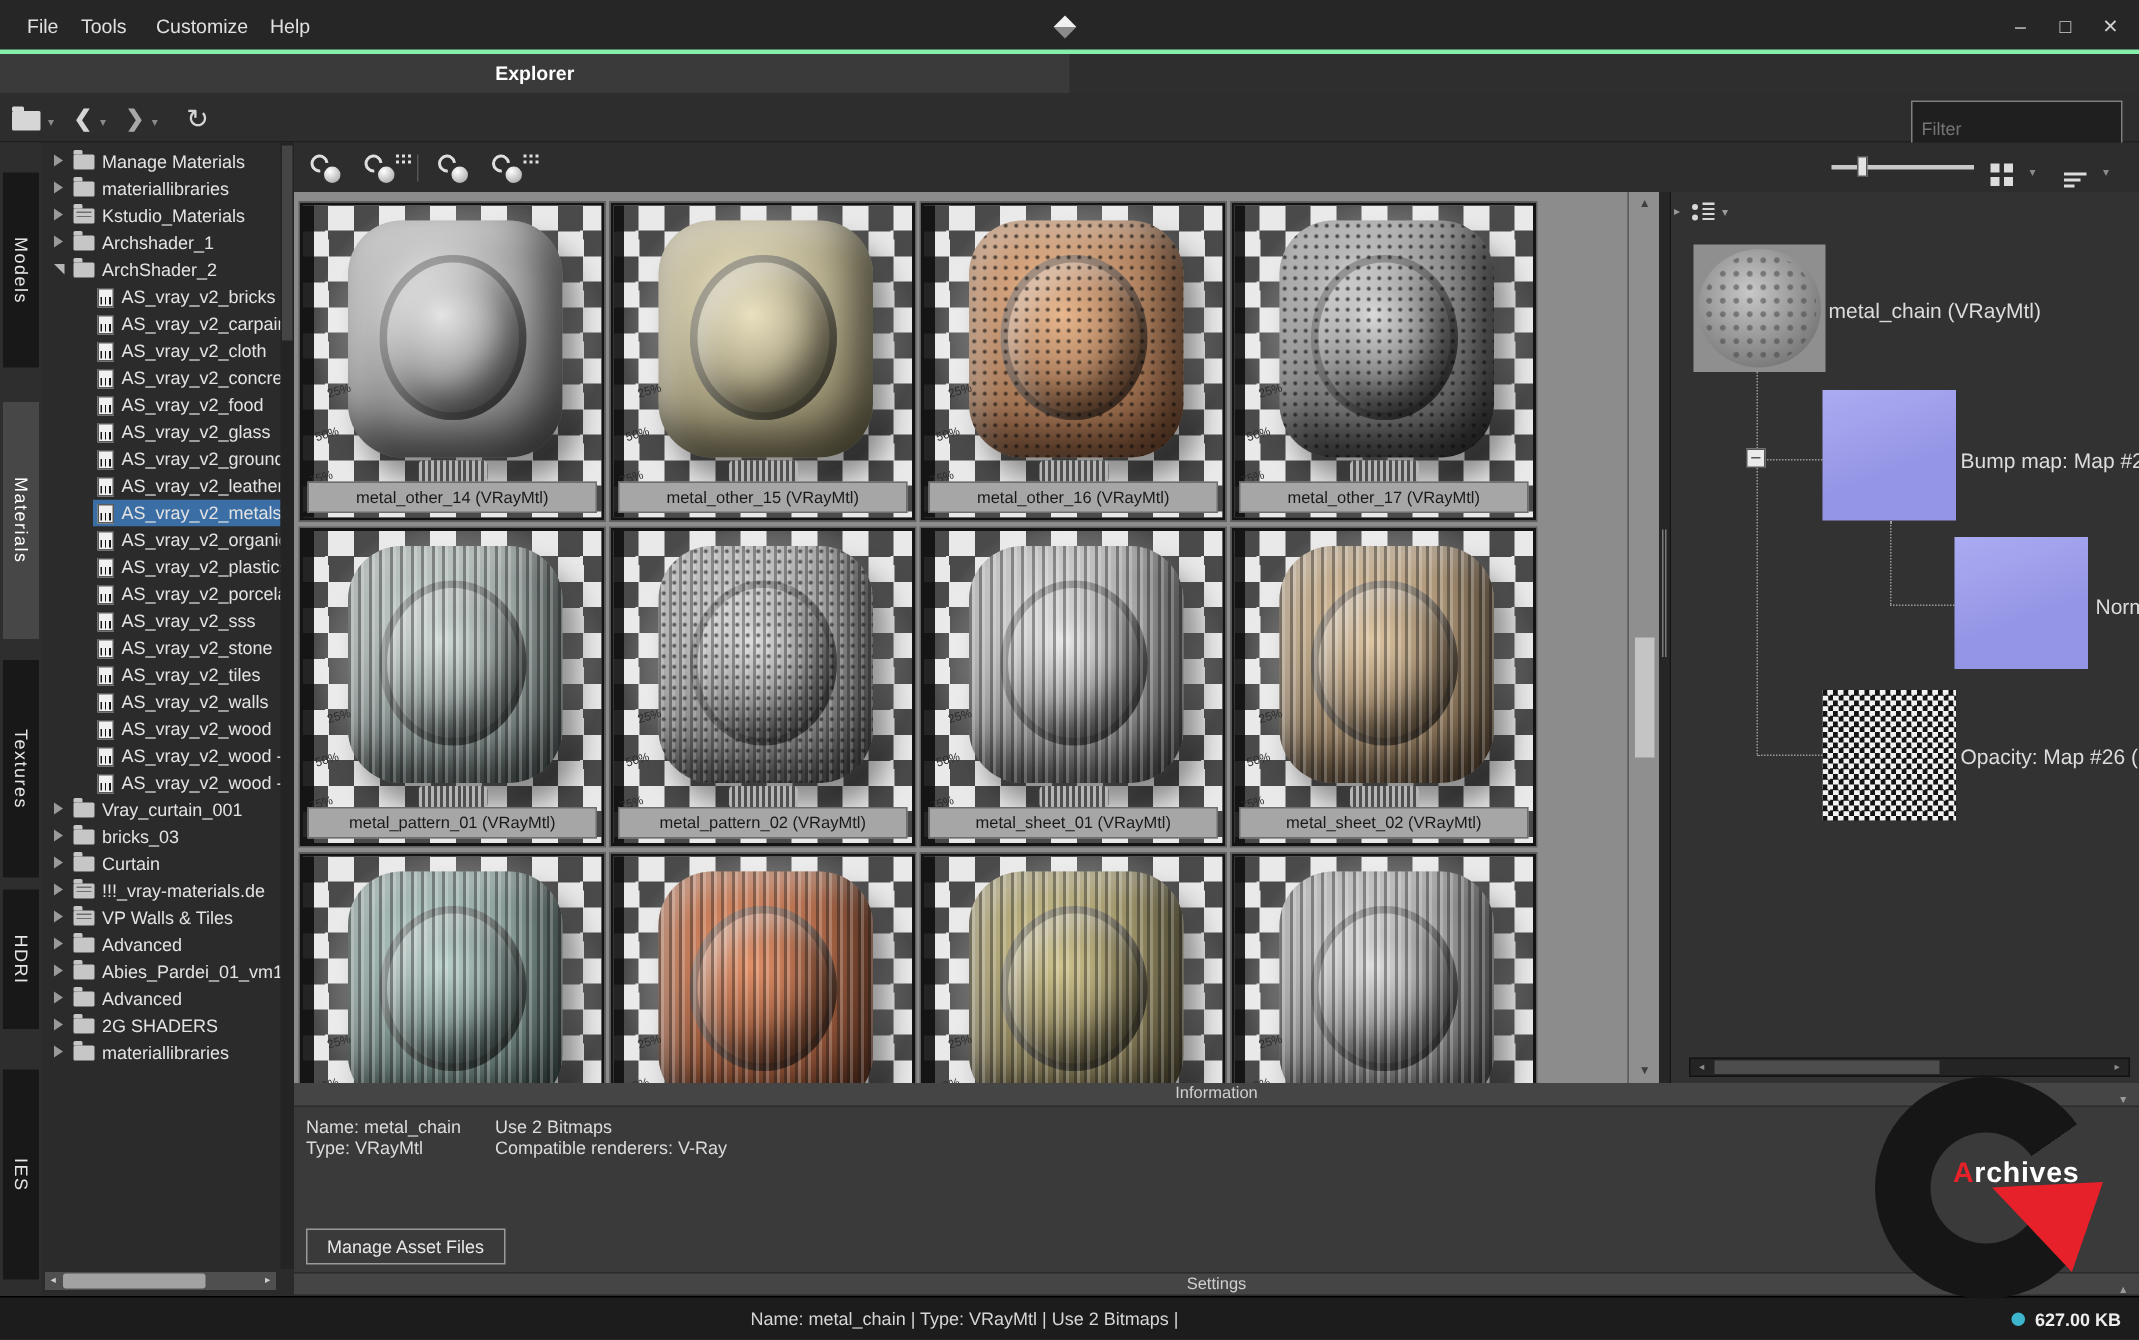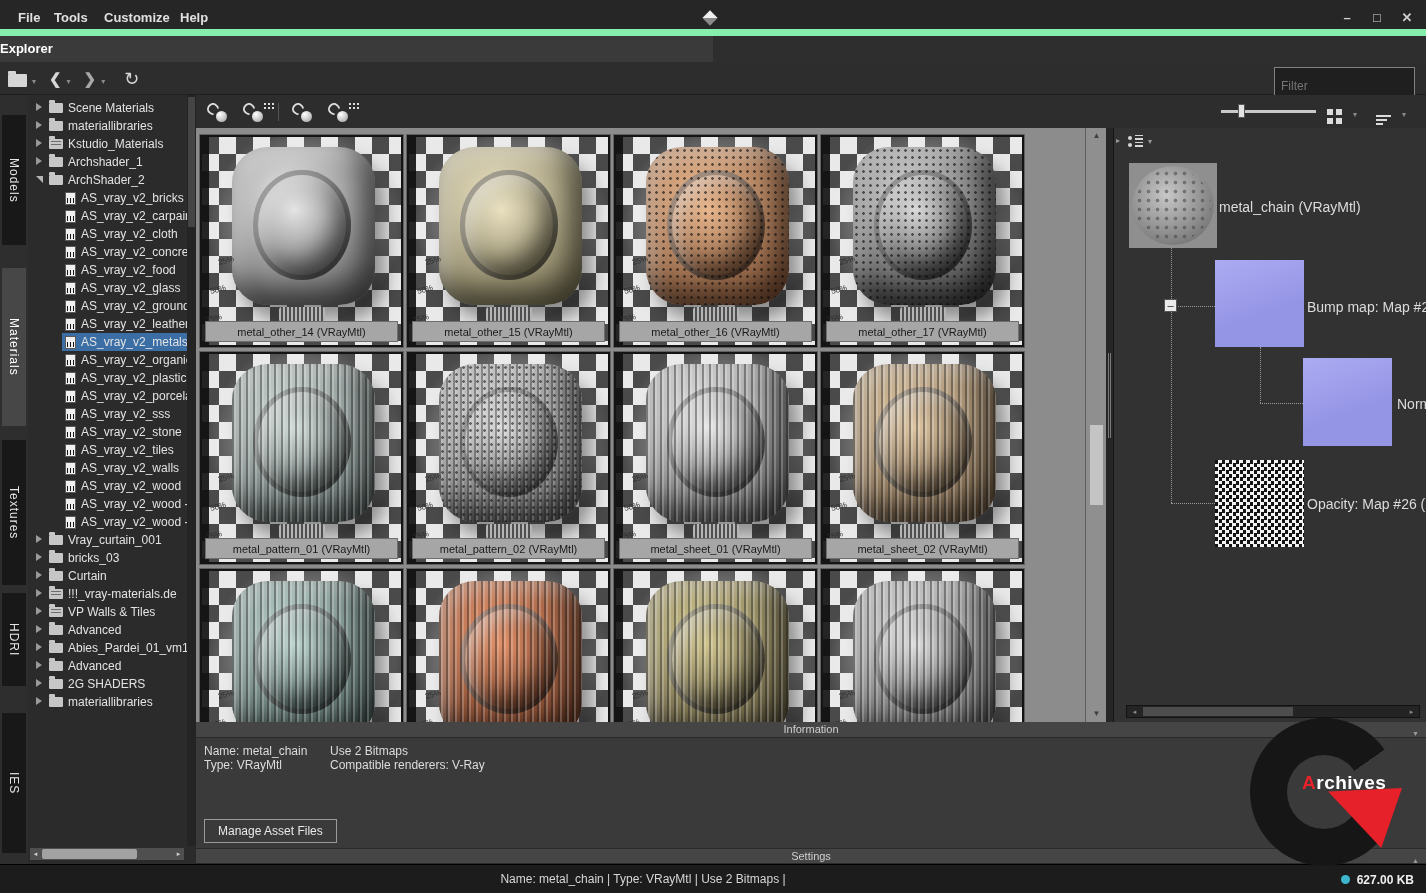--- a/index.html
+++ b/index.html
@@ -1,33 +1,33 @@
 <!DOCTYPE html>
 <html style="--sel: #3a6ea5; --map: #9595e6; --dot: #3db6cd; --gridbg: #8c8c8c; --red: #e62129;"><head>
 <meta charset="utf-8">
 <style>
   * { margin:0; padding:0; box-sizing:border-box; }
   html,body { width:1426px; height:893px; overflow:hidden; background:#2e2e2e;
     font-family:"Liberation Sans", sans-serif; color:#d9d9d9; }
 
   
   #titlebar { position:absolute; left:0; top:0; width:1426px; height:36px; background:#262626;
-    border-bottom:7px solid #86efac;font-weight:bold; }
+    border-bottom:3px solid #86efac; }
   .menu-item { position:absolute; top:0; height:36px; line-height:36px; padding:0 12px;
     font-size:13px; color:#e0e0e0; cursor:default; }
   #title-center { position:absolute; left:0; right:0; top:0; height:36px; line-height:36px;
     text-align:center; font-size:13px; color:#dcdcdc; }
   #app-cube { display:inline-block; width:12px; height:12px; margin:0 7px -2px 0;
     background:linear-gradient(135deg,#f0f0f0 48%,#8a8a8a 52%); transform:rotate(45deg) scale(.9); }
   #win-controls { position:absolute; right:6px; top:0; height:36px; display:flex; align-items:center; gap:4px; }
   .win-btn { width:26px; height:24px; text-align:center; line-height:24px; font-size:13px; color:#cfcfcf; }
 
   
   #tabrow { position:absolute; left:0; top:36px; width:1426px; height:26px; }
-  .main-tab { position:absolute; top:0; height:26px; line-height:26px; font-size:13px; }
+  .main-tab { position:absolute; top:0; height:26px; line-height:26px; text-align:center; font-size:13px; }
   #tab-explorer { left:0; width:713px; background:#3a3a3a; color:#ffffff; font-weight:bold; }
   #tab-assets { left:713px; width:713px; background:#1b1b1b; color:#c4c4c4; }
 
   
   #toolbar { position:absolute; left:0; top:62px; width:1426px; height:33px; background:#2d2d2d;
     border-bottom:1px solid #1f1f1f; }
   .tb-group { position:absolute; left:8px; top:0; height:33px; display:flex; align-items:center; gap:5px; }
   .tb-caret { font-size:8px; color:#8a8a8a; margin:6px 8px 0 0; }
   .chev { font-size:15px; color:#d6d6d6; font-weight:bold; }
   .chev.dim { color:#a8a8a8; }
@@ -238,21 +238,21 @@
     <div class="side-tab" style="top: 498px; height: 93px;">HDRI</div>
     <div class="side-tab" style="top: 618px; height: 140px;">IES</div>
   </div>
 
 <div id="treepanel">
   <div id="tree-rows">
       <div class="tree-row">
         <span class="arrow col"></span>
         <span class="row-wrap">
           <span class="folder-icon"></span>
-          <span class="tree-label">Scene Materials</span>
+          <span class="tree-label">Manage Materials</span>
         </span>
       </div>
       <div class="tree-row">
         <span class="arrow col"></span>
         <span class="row-wrap">
           <span class="folder-icon"></span>
           <span class="tree-label">materiallibraries</span>
         </span>
       </div>
       <div class="tree-row">

